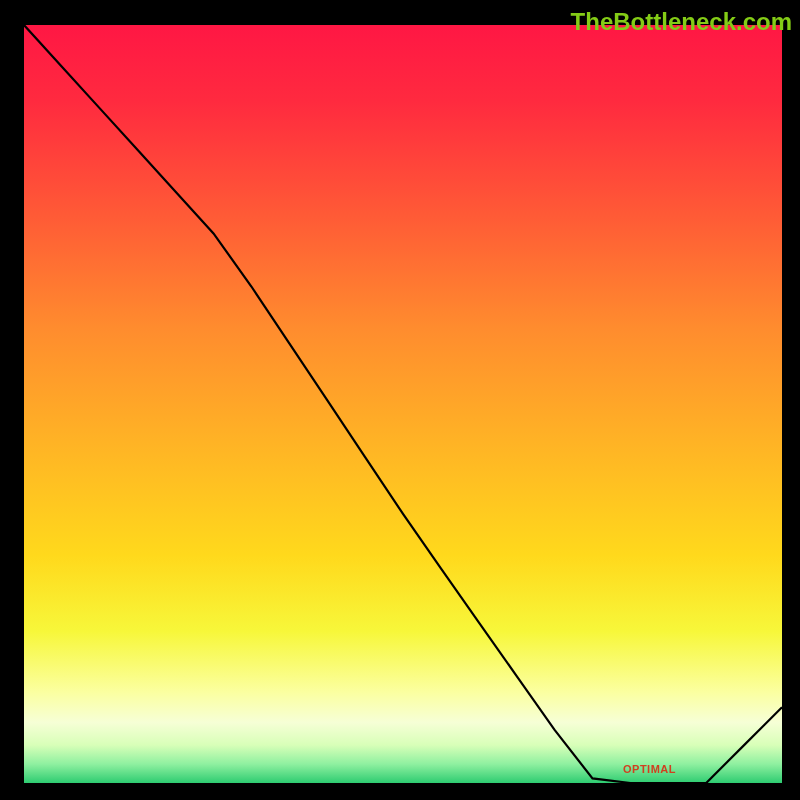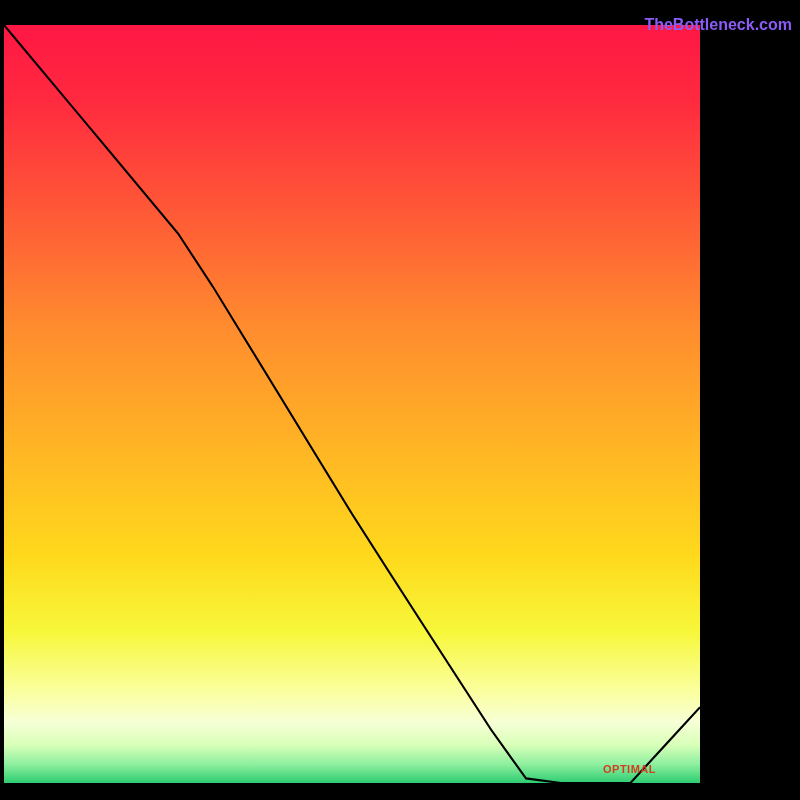--- a/index.html
+++ b/index.html
@@ -5,32 +5,32 @@
   * { margin: 0; padding: 0; box-sizing: border-box; }
   body {
     width: 800px;
     height: 800px;
     background: #000;
     position: relative;
     font-family: Arial, sans-serif;
   }
   .watermark {
     position: absolute;
-    top: 16px;
+    top: 8px;
     right: 8px;
-    color: #8b5cf6;
-    font-size: 16px;
+    color: #84cc16;
+    font-size: 24px;
     font-weight: bold;
     z-index: 10;
   }
   .plot-area {
     position: absolute;
-    left: 4px;
+    left: 24px;
     top: 25px;
-    width: 696px;
+    width: 758px;
     height: 758px;
     overflow: hidden;
   }
   .rainbow-bg {
     position: absolute;
     left: 0;
     top: 0;
     width: 100%;
     height: 100%;
   }

